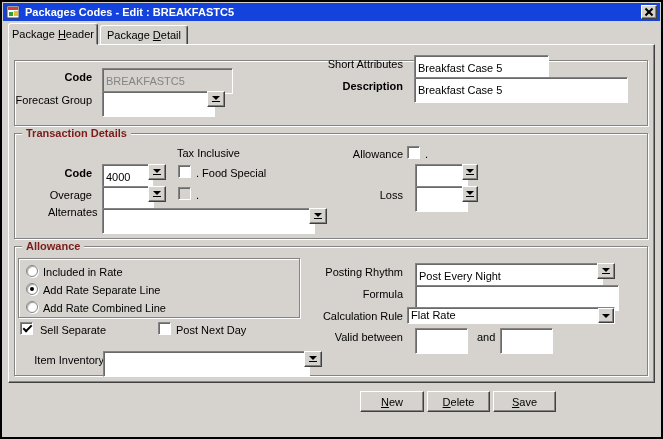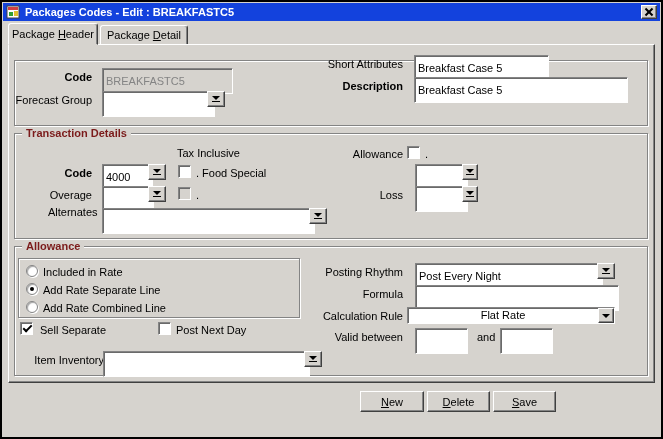--- a/index.html
+++ b/index.html
@@ -99,21 +99,21 @@
     content: ""; position: absolute; left: 3px; top: 3px; width: 4px; height: 4px;
     border-radius: 50%; background: #000;
   }
   
   .combo {
     position: absolute; z-index: 5; height: 17px; background: #fff;
     border: 1px solid; border-color: #848484 #fff #fff #848484;
     box-shadow: inset 1px 1px 0 #6a6a6a;
     display: flex; align-items: stretch;
   }
-  .combo .combo-text { flex: 1; padding: 1px 3px; line-height: 13px; white-space: nowrap; overflow: hidden; text-align: center; }
+  .combo .combo-text { flex: 1; padding: 1px 3px; line-height: 13px; white-space: nowrap; overflow: hidden; }
   .combo .combo-arrow {
     width: 16px; background: #d6d3ce; border: 1px solid; border-color: #fff #404040 #404040 #fff;
     box-shadow: inset -1px -1px 0 #848484;
     display: flex; align-items: center; justify-content: center; padding: 0;
   }
   .combo .combo-arrow .tri { width: 0; height: 0; border-left: 4px solid transparent; border-right: 4px solid transparent; border-top: 4px solid #000; }
   
   .btn {
     position: absolute; z-index: 5; height: 21px; background: #d6d3ce;
     border: 1px solid; border-color: #fff #404040 #404040 #fff;

